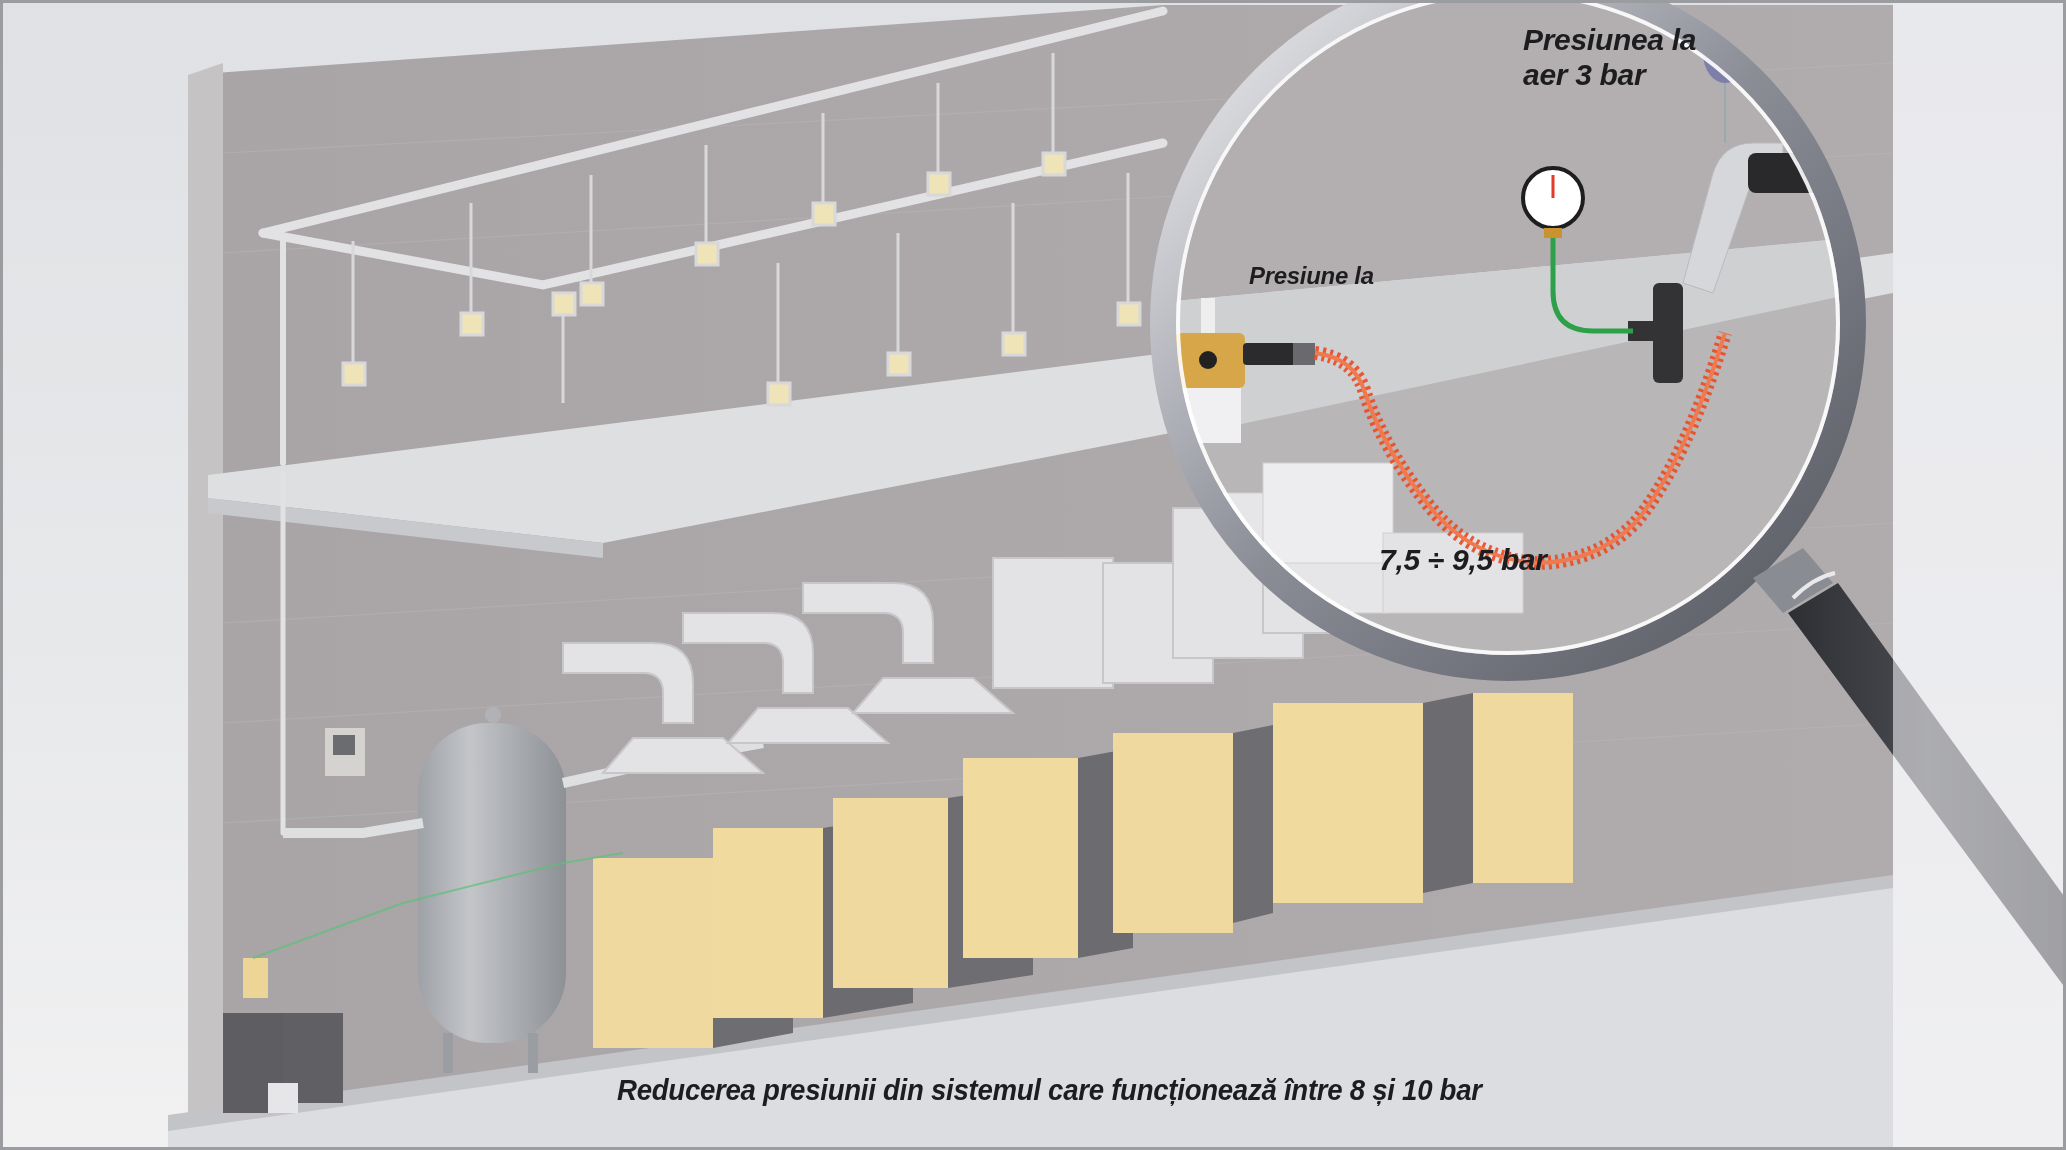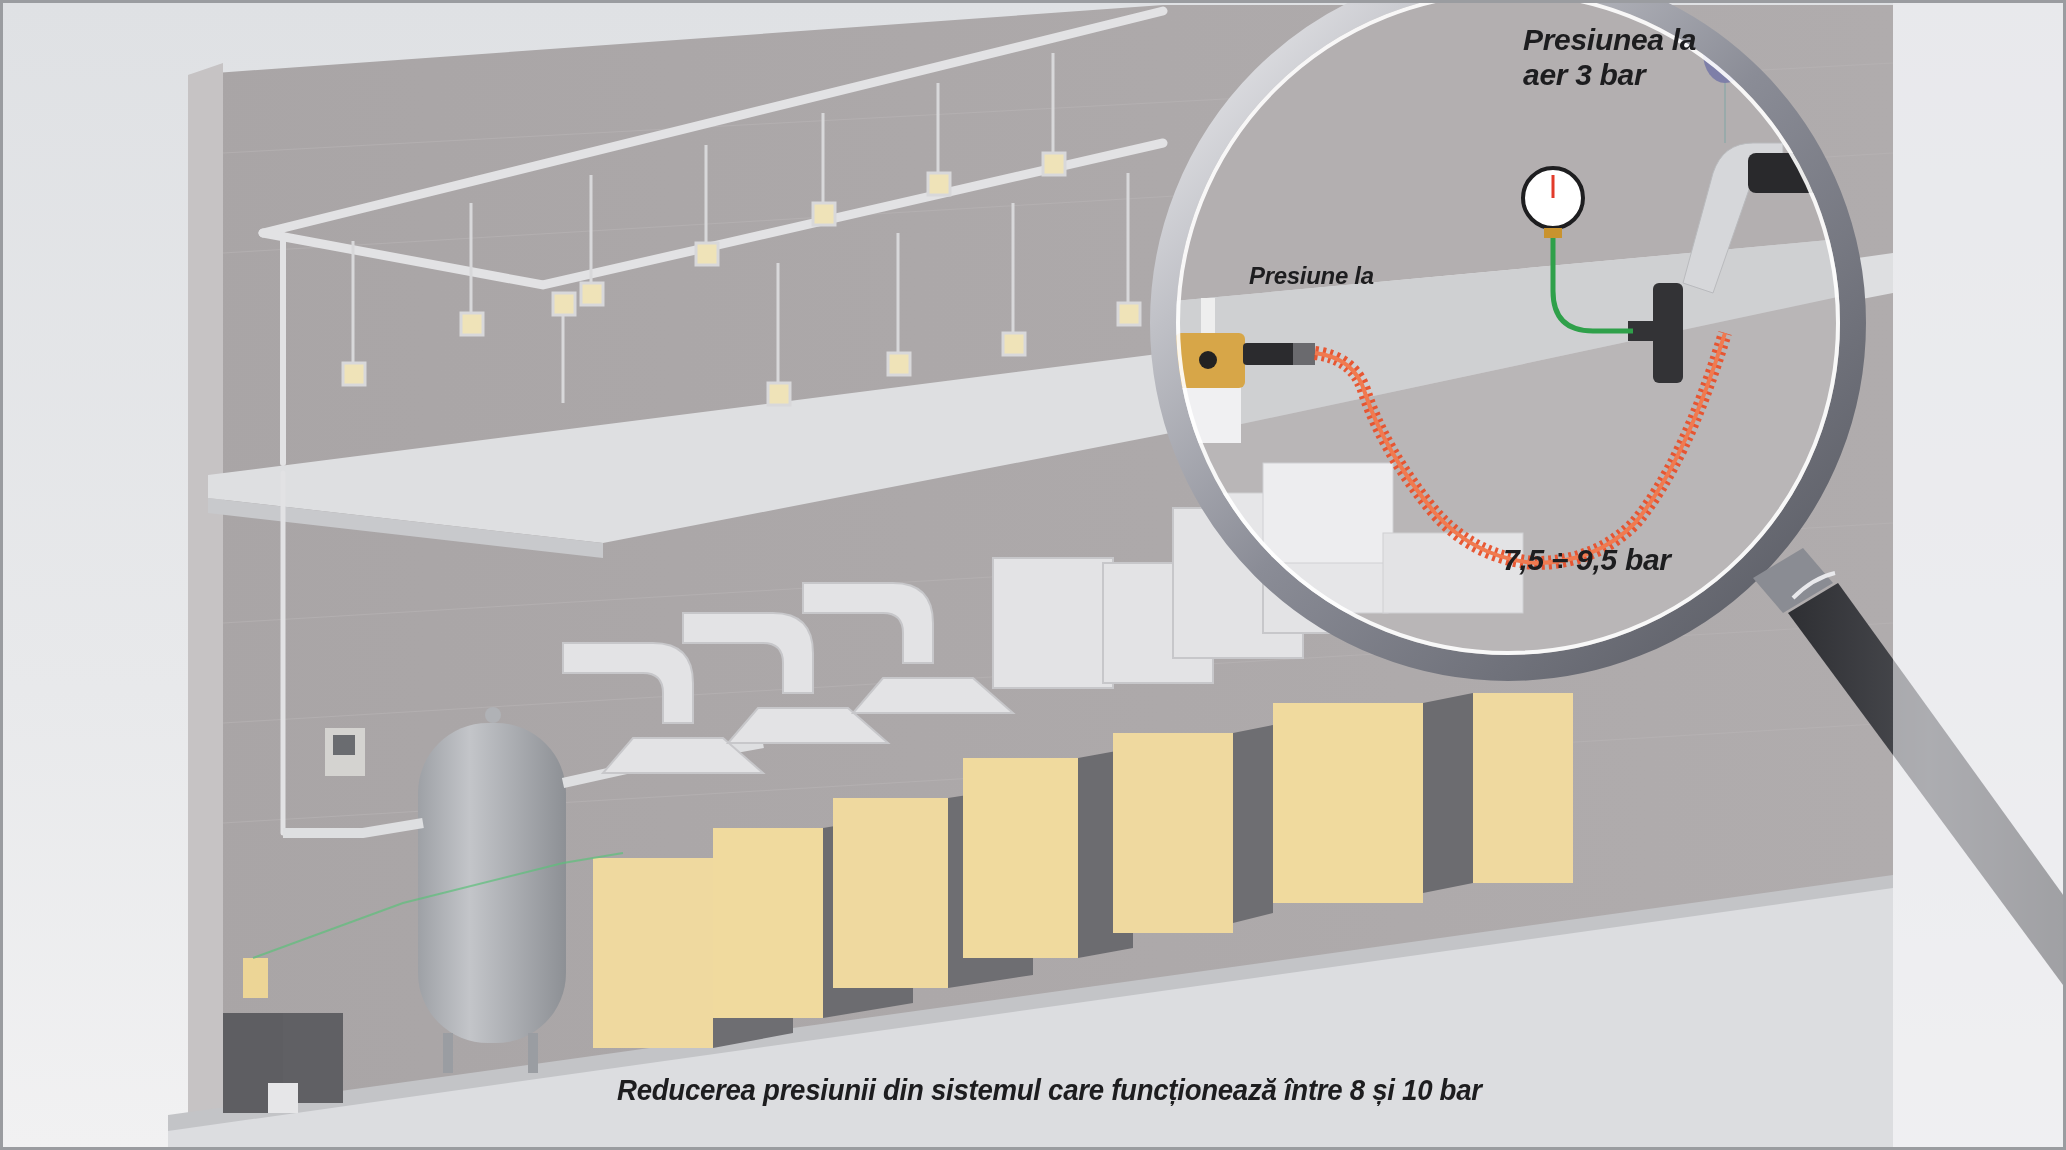--- a/index.html
+++ b/index.html
@@ -2,21 +2,21 @@
 <html><head>
 <meta charset="utf-8">
 <style>
   html, body { margin:0; padding:0; }
   body { width:2066px; height:1150px; overflow:hidden; font-family:"Liberation Sans", sans-serif; }
   #stage { position:relative; width:2066px; height:1150px; background:linear-gradient(180deg,#dfe1e4 0%,#e8e9eb 60%,#f1f1f2 100%); border:3px solid #9a9ca0; box-sizing:border-box; overflow:hidden; }
   svg.scene { position:absolute; left:0; top:0; }
   .label { position:absolute; font-family:"Liberation Sans", sans-serif; font-weight:bold; font-style:italic; color:#1d1d1f; line-height:1.16; letter-spacing:-0.3px; }
   .lbl-consumer { left:1480px; top:20px; font-size:30px; width:330px;margin-left:40px; }
   .lbl-connection { left:1246px; top:236px; font-size:24px; width:340px;margin-top:23px; }
-  .lbl-range { left:1500px; top:540px; font-size:30px; }
+  .lbl-range { left:1376px; top:540px; font-size:30px; }
   .lbl-caption { left:614px; top:1070px; font-size:30px; white-space:nowrap; transform:scaleX(0.92); transform-origin:left top; }
   .block { display:block; }
 </style>
 </head>
 <body>
 
 <div id="stage">
 
   <svg class="scene" width="2066" height="1150" viewBox="0 0 2066 1150">
     <defs>

